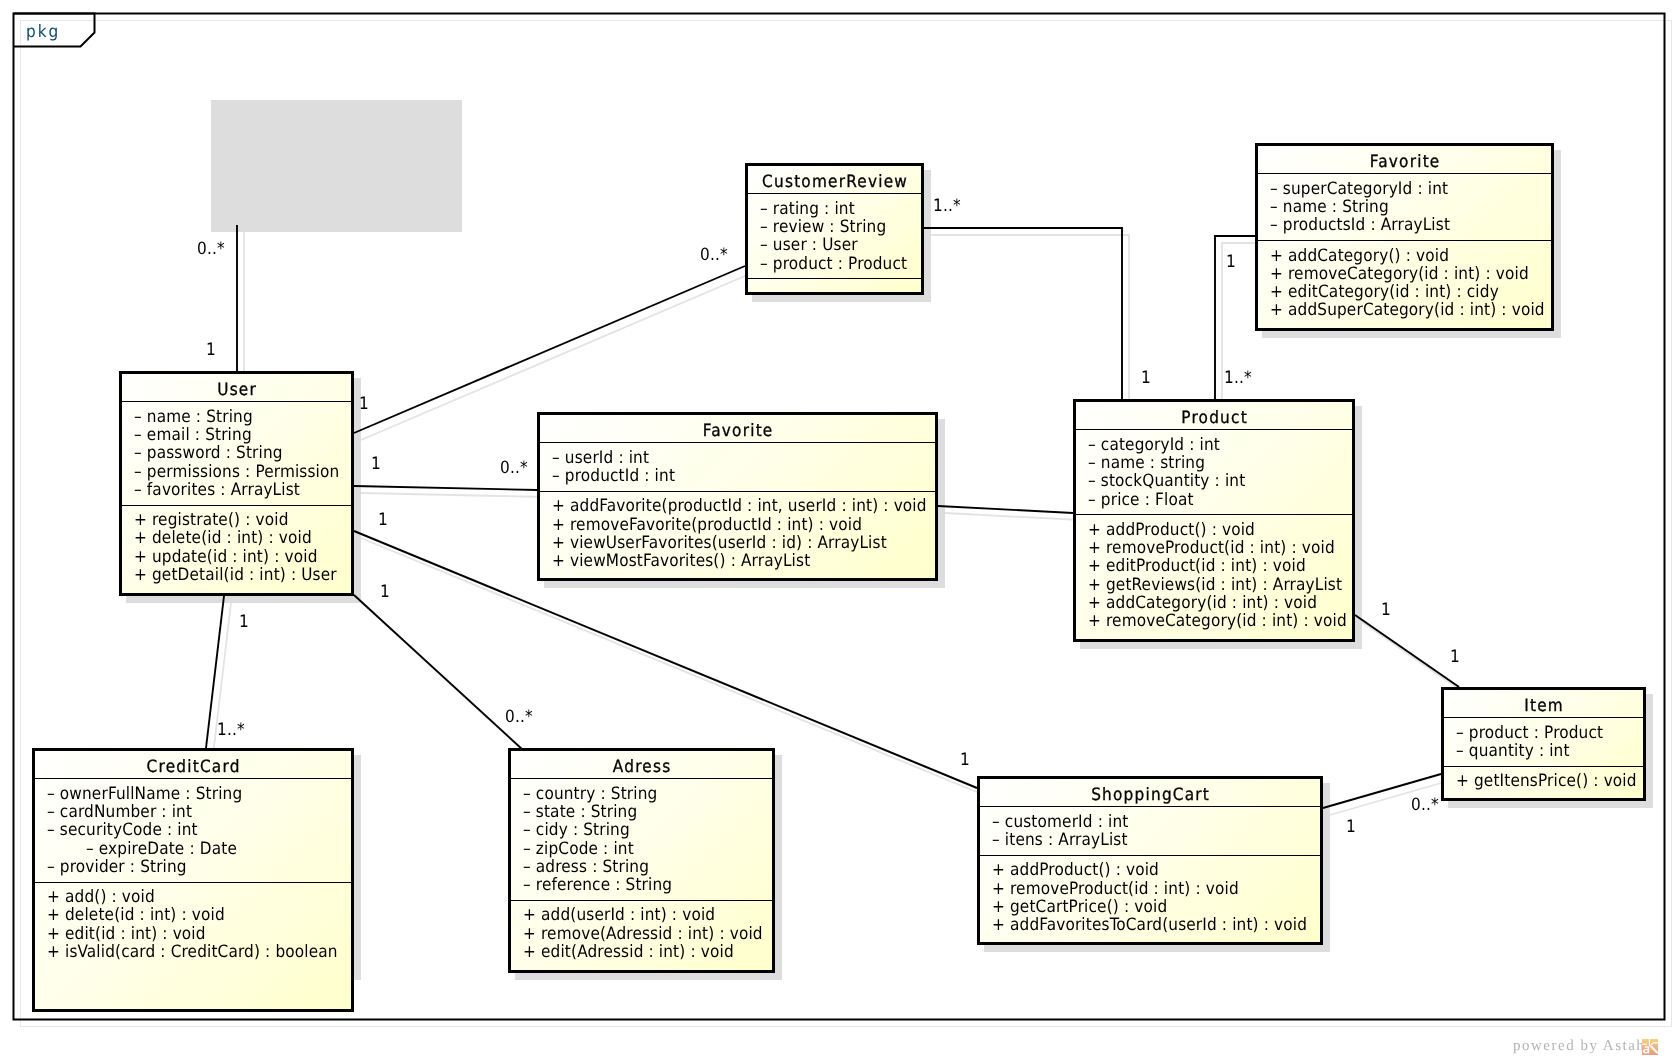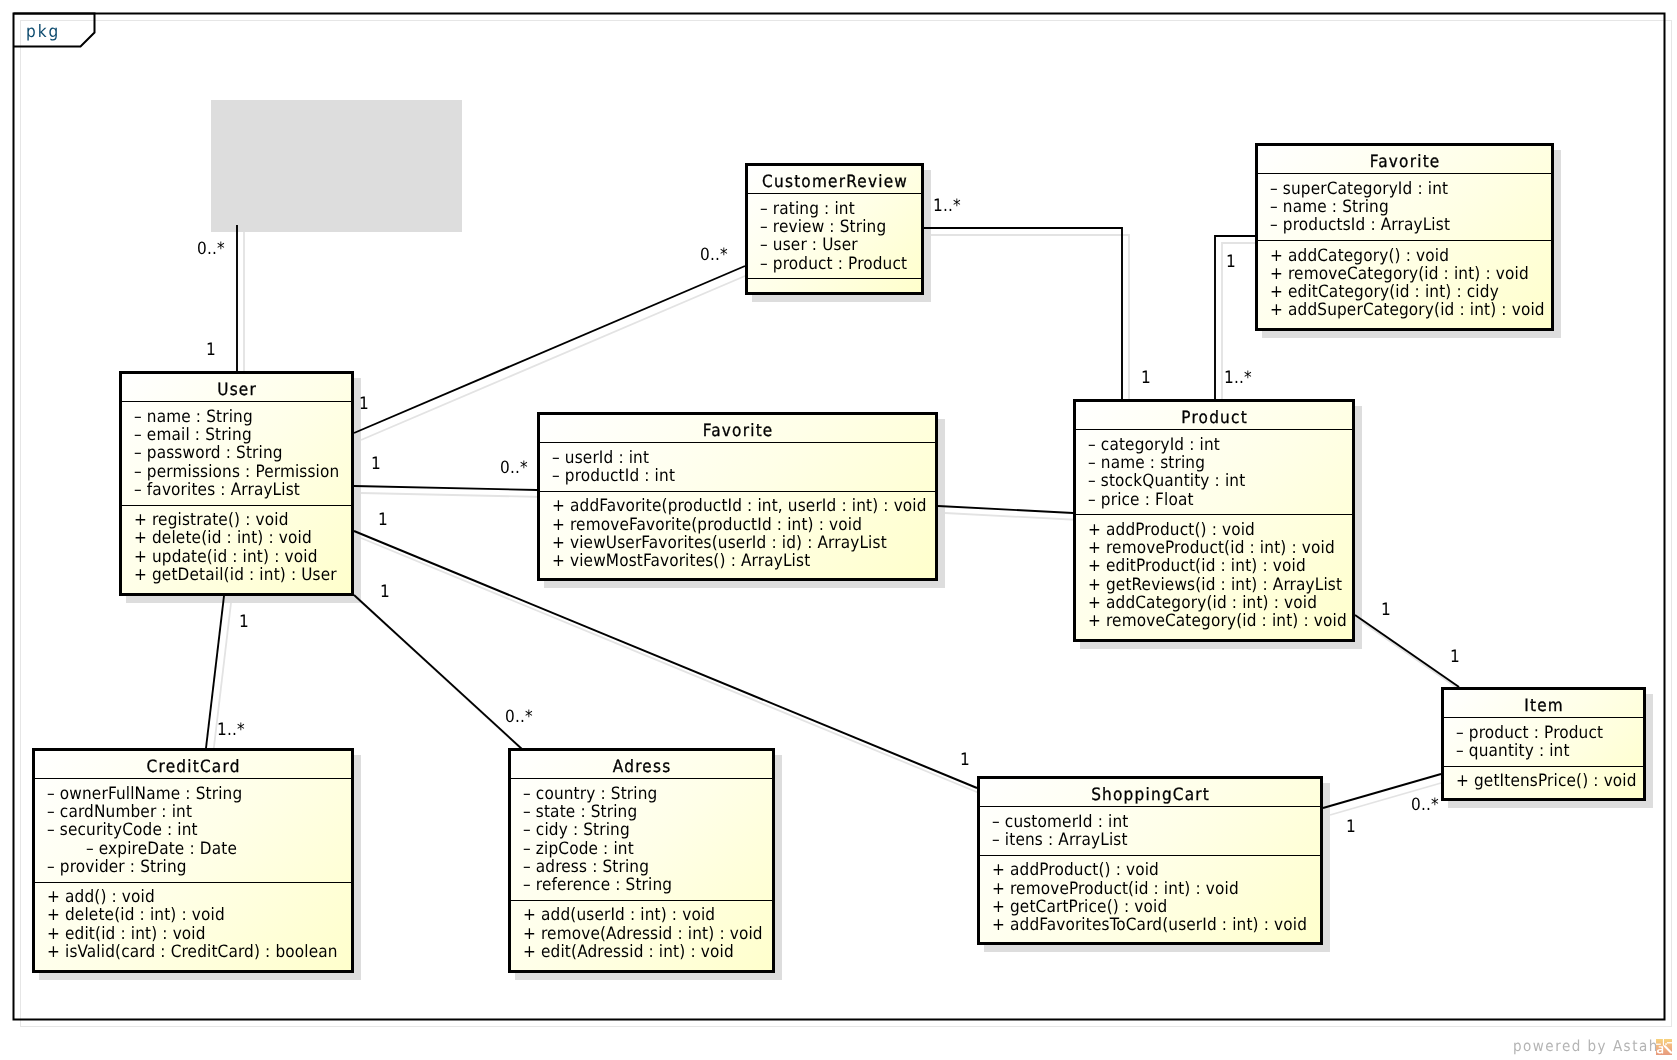--- a/index.html
+++ b/index.html
@@ -143,21 +143,21 @@
       <div class="cls-row" style="left:12px;top:89.7px;">– price : Float</div>
       <div class="cls-div" style="top:112.30000000000001px;"></div>
       <div class="cls-row" style="left:12px;top:119.8px;">+ addProduct() : void</div>
       <div class="cls-row" style="left:12px;top:138.1px;">+ removeProduct(id : int) : void</div>
       <div class="cls-row" style="left:12px;top:156.3px;">+ editProduct(id : int) : void</div>
       <div class="cls-row" style="left:12px;top:174.6px;">+ getReviews(id : int) : ArrayList</div>
       <div class="cls-row" style="left:12px;top:192.8px;">+ addCategory(id : int) : void</div>
       <div class="cls-row" style="left:12px;top:211.1px;">+ removeCategory(id : int) : void</div>
     </div>
   </div>
-  <div class="cls" style="left:32px;top:748px;width:322px;height:225px;">
+  <div class="cls" style="left:32px;top:748px;width:322px;height:264px;">
     <div class="cls-inner">
       <div class="cls-name" style="top:7.6px;">CreditCard</div>
       <div class="cls-div" style="top:27.4px;"></div>
       <div class="cls-row" style="left:12px;top:34.9px;">– ownerFullName : String</div>
       <div class="cls-row" style="left:12px;top:53.1px;">– cardNumber : int</div>
       <div class="cls-row" style="left:12px;top:71.4px;">– securityCode : int</div>
       <div class="cls-row" style="left:12px;top:89.7px;margin-left:39px;">– expireDate : Date</div>
       <div class="cls-row" style="left:12px;top:107.9px;">– provider : String</div>
       <div class="cls-div" style="top:130.55px;"></div>
       <div class="cls-row" style="left:12px;top:138.1px;">+ add() : void</div>
@@ -218,21 +218,21 @@
   <div class="mult" style="left:960px;top:752px;">1</div>
   <div class="mult" style="left:1141px;top:370px;">1</div>
   <div class="mult" style="left:1224px;top:370px;">1..*</div>
   <div class="mult" style="left:1226px;top:254px;">1</div>
   <div class="mult" style="left:1381px;top:602px;">1</div>
   <div class="mult" style="left:1450px;top:649px;">1</div>
   <div class="mult" style="left:1346px;top:819px;">1</div>
   <div class="mult" style="left:1411px;top:797px;">0..*</div>
   <div class="mult" style="left:217px;top:722px;">1..*</div>
   <div class="mult" style="left:239px;top:614px;">1</div>
-  <div class="astah-wrap" style="left:1513px;top:1038px;">
+  <div class="astah-wrap" style="left:1513px;top:1038px;font-family:Liberation Serif, serif;">
     <span class="astah-txt">powered by Astah</span>
     <svg class="astah-logo" viewBox="0 0 17 17">
       <defs>
           <linearGradient id="ag" x1="0" y1="0" x2="0" y2="1">
         <stop offset="0" stop-color="#f7d27c"></stop>
             <stop offset="0.45" stop-color="#f2b881"></stop>
         <stop offset="1" stop-color="#e79a7e"></stop>
       </linearGradient>
         </defs>
       <rect x="0" y="0" width="17" height="17" fill="url(#ag)"></rect>

